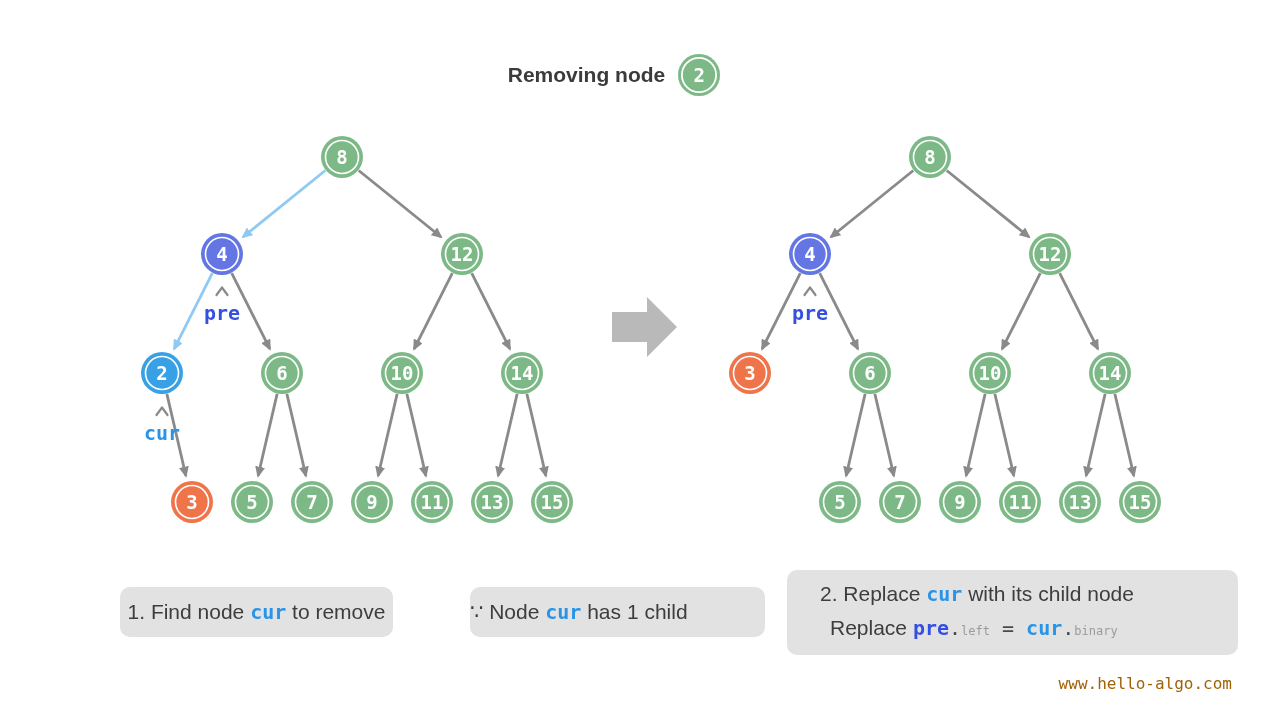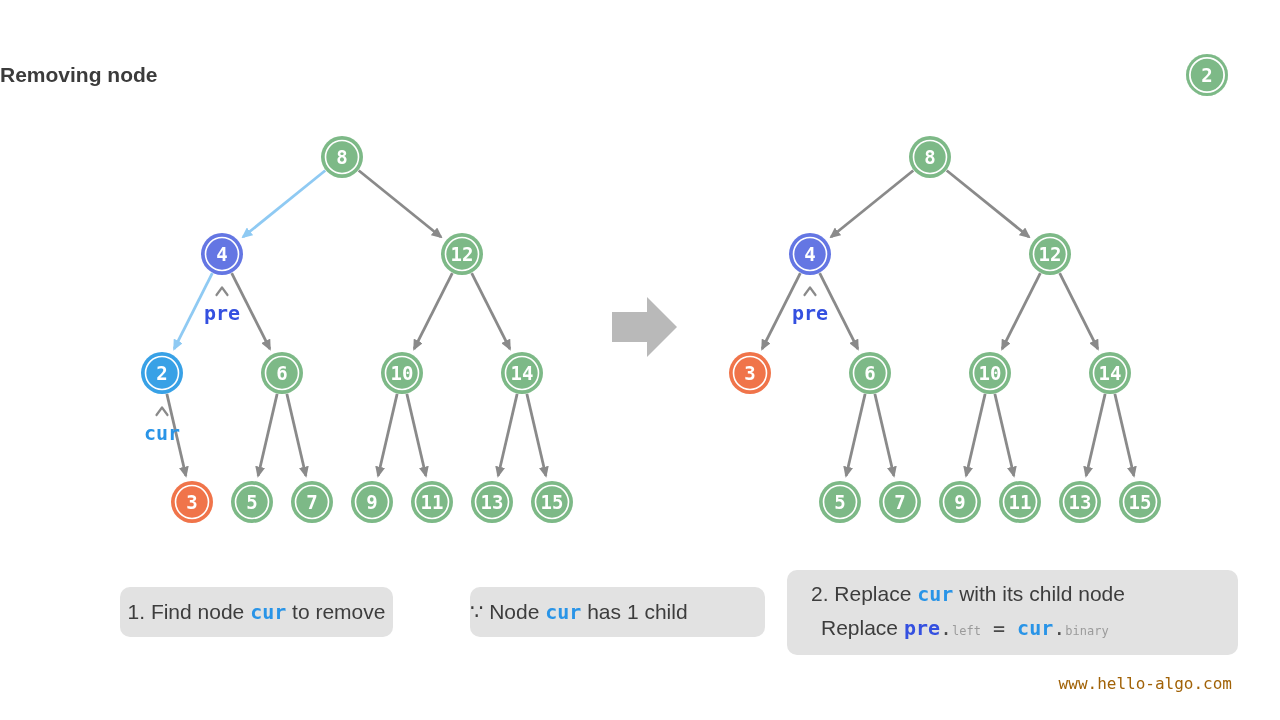--- a/index.html
+++ b/index.html
@@ -4,21 +4,21 @@
 <style>
   html,body{margin:0;padding:0;}
   body{
     width:1280px;height:720px;position:relative;overflow:hidden;
     background:#ffffff;
     font-family:"Liberation Sans", sans-serif;
   }
   
   .title-row{
     position:absolute;top:53px;left:0;width:1228px;height:44px;
-    display:flex;align-items:center;justify-content:space-between;gap:13px;
+    display:flex;align-items:center;justify-content:center;gap:13px;
     font-weight:bold;font-size:21px;color:#3b3b3b;
   }
   .title-node{
     width:42px;height:42px;border-radius:50%;
     background:#7db987;color:#ffffff;
     display:flex;align-items:center;justify-content:center;
     font-family:"DejaVu Sans Mono", monospace;font-weight:bold;font-size:19px;
     box-shadow: inset 0 0 0 3px #7db987, inset 0 0 0 4.8px #ffffff;
   }
   
@@ -32,21 +32,21 @@
     font-size:20px;font-weight:bold;
   }
   
   .caption{
     position:absolute;background:#e2e2e2;border-radius:10px;
     color:#3d3d3d;font-size:21px;
     display:flex;flex-direction:column;justify-content:center;
   }
   #cap0{left:120px;top:587px;width:273px;height:50px;align-items:center;}
   #cap1{left:470px;top:587px;width:295px;height:50px;align-items:flex-start;}
-  #cap2{left:787px;top:570px;width:451px;height:85px;padding-left:24px;box-sizing:border-box;}
+  #cap2{left:787px;top:570px;width:451px;height:85px;padding-left:33px;box-sizing:border-box;}
   .cap-line{white-space:pre;line-height:34px;}
   #cap2 .cap-line:nth-child(2){margin-left:10px;}
   .seg-t{color:#3d3d3d;}
   .seg-cur{color:#2994e7;font-family:"DejaVu Sans Mono", monospace;font-weight:bold;font-size:20px;}
   .seg-pre{color:#3450e0;font-family:"DejaVu Sans Mono", monospace;font-weight:bold;font-size:20px;}
   .seg-gray{color:#9b9b9b;font-family:"DejaVu Sans Mono", monospace;font-size:12px;}
   .seg-op{color:#4a4a4a;font-family:"DejaVu Sans Mono", monospace;font-size:20px;}
   
   .watermark{
     position:absolute;right:48px;bottom:27px;

